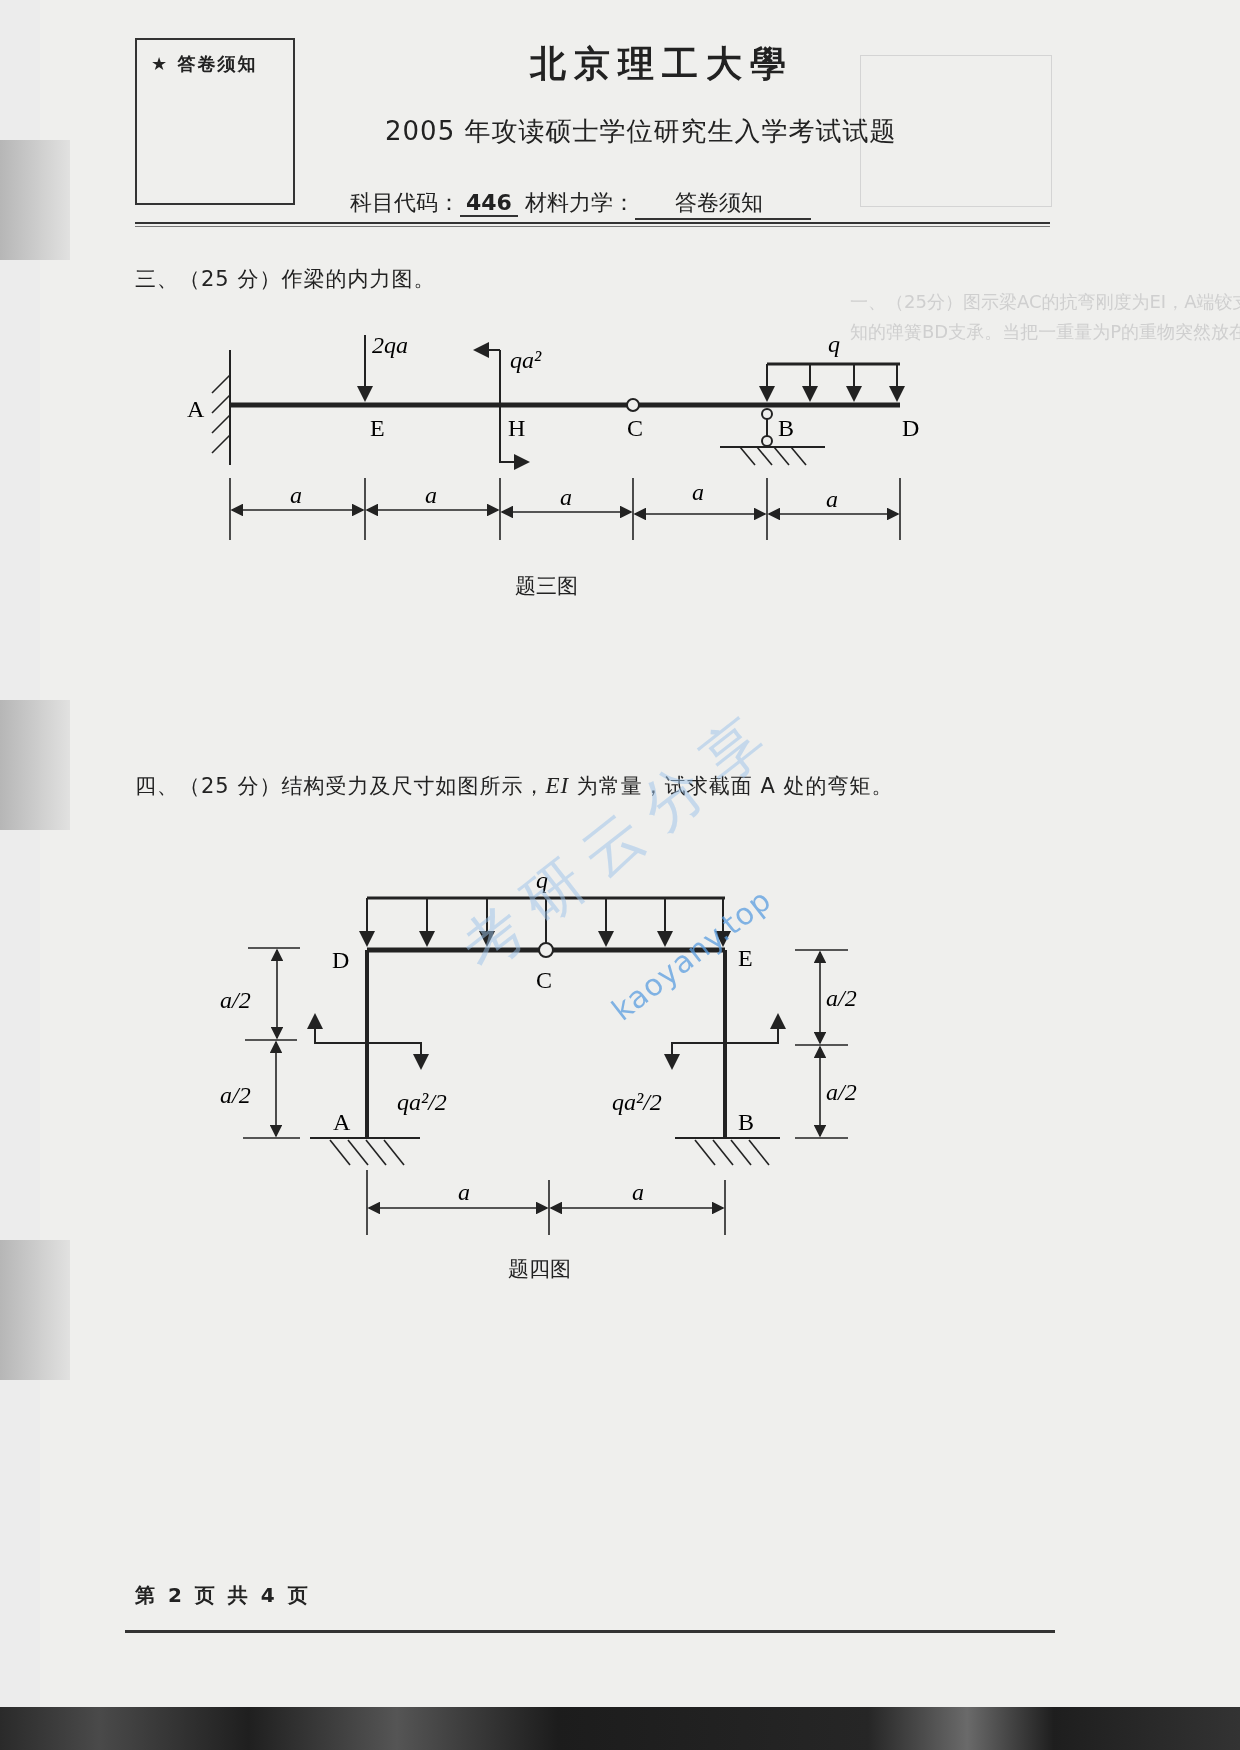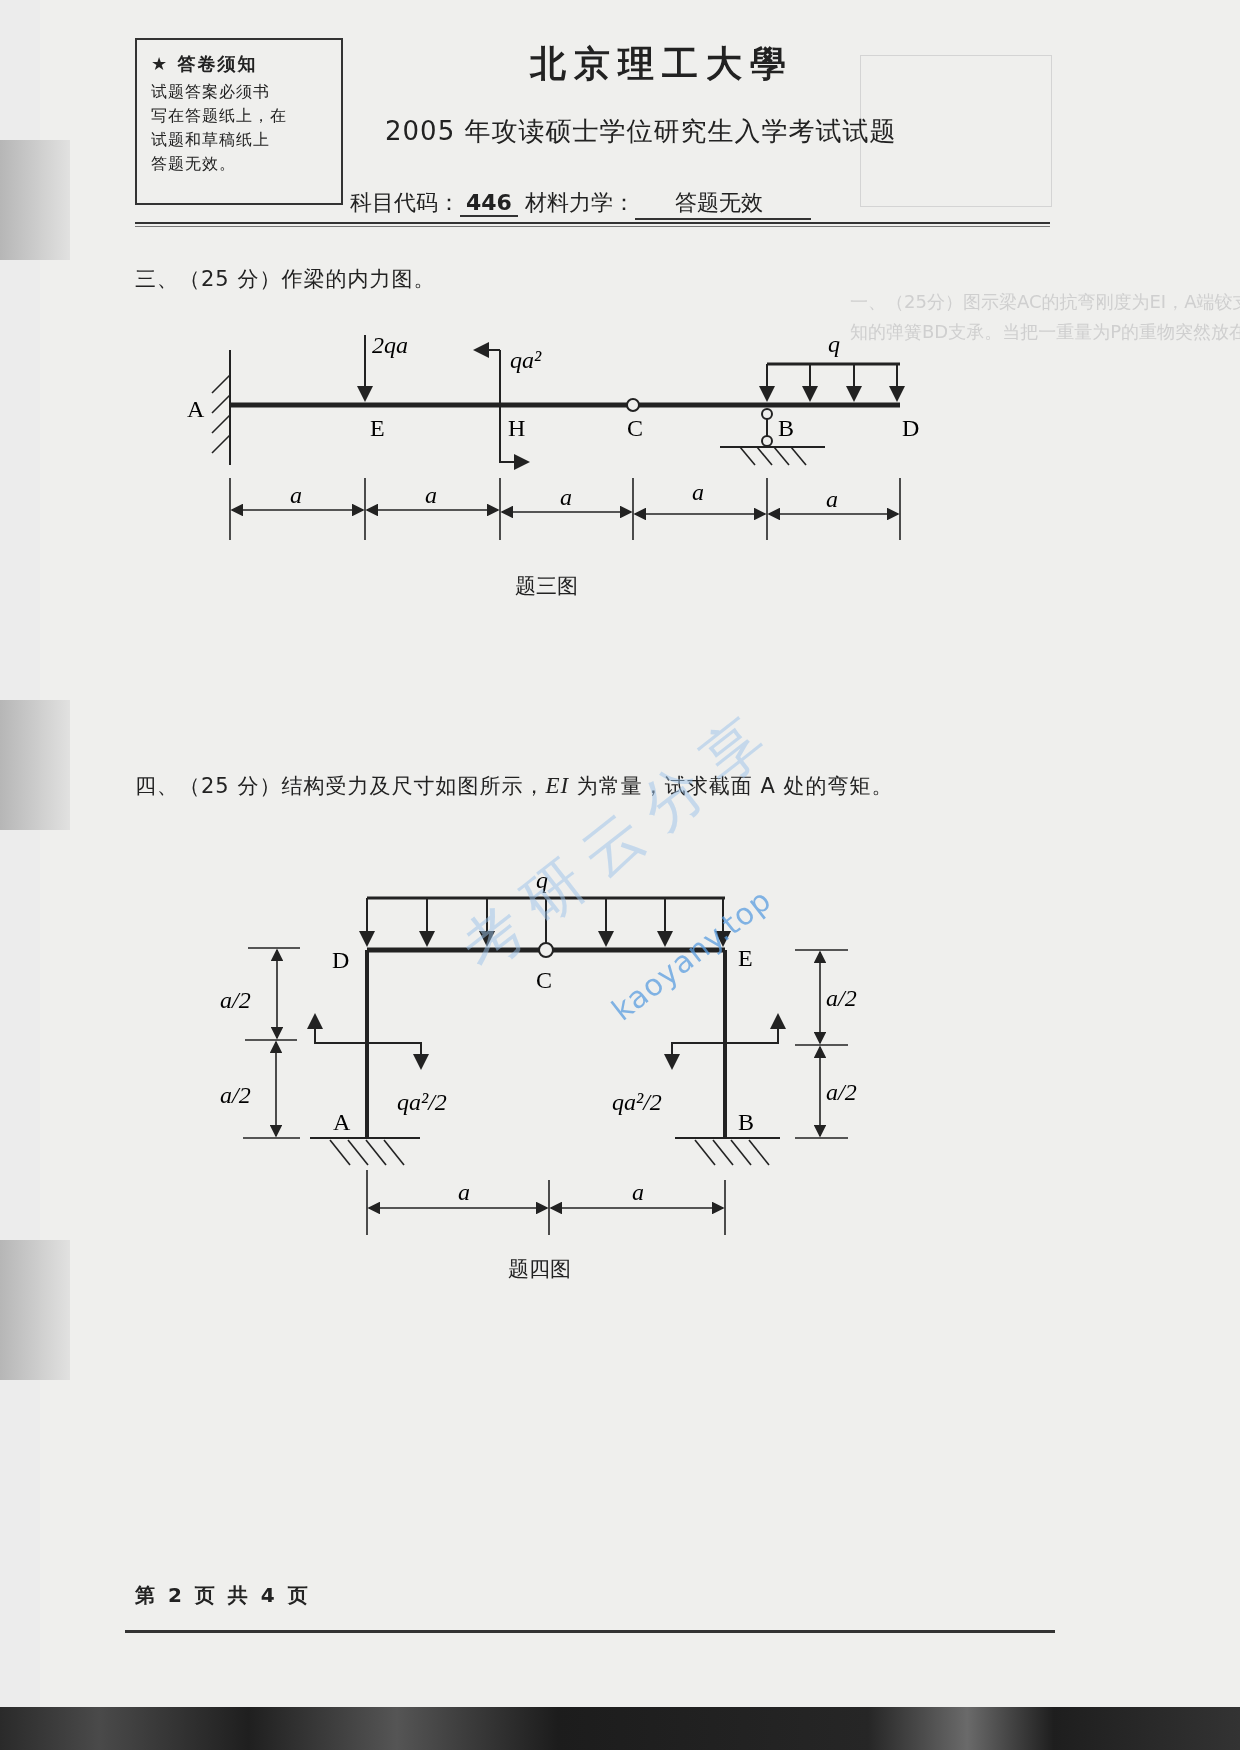--- a/index.html
+++ b/index.html
@@ -1,20 +1,20 @@
 <!DOCTYPE html>
 <html><head>
 <meta charset="utf-8">
 <style>
   html, body { margin:0; padding:0; }
   body { width:1240px; height:1750px; position:relative; overflow:hidden; background:#ececec; font-family:"DejaVu Serif", serif; color:#222; }
   .page { position:absolute; left:40px; top:0; width:1200px; height:1707px; background:#efefed; }
   .shadow-band { position:absolute; left:0; width:70px; background:linear-gradient(90deg,#8a8a8a,#d6d6d6); opacity:.55; }
   .bottom-band { position:absolute; left:0; top:1707px; width:1240px; height:43px; background:linear-gradient(90deg,#2a2a2a 0%,#4a4a4a 8%,#1f1f1f 20%,#555 32%,#1c1c1c 45%,#262626 70%,#6a6a6a 78%,#1e1e1e 85%,#333 100%); }
-  .notice { position:absolute; left:135px; top:38px; width:208px; height:167px; border:2px solid #333; box-sizing:border-box; padding:12px 14px; font-family:"DejaVu Sans", sans-serif; }
+  .notice { position:absolute; left:135px; top:38px; width:160px; height:167px; border:2px solid #333; box-sizing:border-box; padding:12px 14px; font-family:"DejaVu Sans", sans-serif; }
   .notice .head { font-size:18px; font-weight:bold; letter-spacing:2px; margin-bottom:4px; }
   .notice .body { font-size:16px; line-height:24px; letter-spacing:1px; }
   .t-school { position:absolute; left:530px; top:40px; width:290px; text-align:left; font-size:36px; font-weight:bold; letter-spacing:8px; font-family:"DejaVu Serif", serif; }
   .t-sub { position:absolute; left:385px; top:114px; width:590px; font-size:26px; font-family:"DejaVu Sans", sans-serif; letter-spacing:1px; }
   .t-subject { position:absolute; left:350px; top:188px; font-size:22px; font-family:"DejaVu Sans", sans-serif; white-space:nowrap; }
   .t-subject .val { display:inline-block; border-bottom:2px solid #333; padding:0 6px; font-weight:bold; }
   .t-subject .val2 { display:inline-block; border-bottom:2px solid #333; padding:0 16px 0 40px; min-width:120px; }
   .hrule { position:absolute; height:0; border-top:2px solid #333; }
   .q-text { position:absolute; font-size:21px; font-family:"DejaVu Sans", sans-serif; white-space:nowrap; letter-spacing:1px; }
   .caption { position:absolute; font-size:21px; font-family:"DejaVu Sans", sans-serif; }
@@ -31,33 +31,27 @@
 <div class="shadow-band" style="top:140px;height:120px;"></div>
 <div class="shadow-band" style="top:700px;height:130px;"></div>
 <div class="shadow-band" style="top:1240px;height:140px;"></div>
 
 <div class="ghost" style="left:850px;top:290px;">一、（25分）图示梁AC的抗弯刚度为EI，A端铰支</div>
 <div class="ghost" style="left:850px;top:320px;">知的弹簧BD支承。当把一重量为P的重物突然放在</div>
 <div style="position:absolute;left:860px;top:55px;width:190px;height:150px;border:1px solid #d4d4d4;"></div>
 
 <div class="notice">
   <div class="head">★ 答卷须知</div>
-  <div class="body">
-    <div>试题答案必须书</div>
-    <div>写在答题纸上，在</div>
-    <div>试题和草稿纸上</div>
-    <div>答题无效。</div>
-  </div>
 </div>
 
 <div class="t-school">北京理工大學</div>
 <div class="t-sub">2005 年攻读硕士学位研究生入学考试试题</div>
 <div class="t-subject">
   <span>科目代码：</span><span class="val">446</span>
-  <span>材料力学：</span><span class="val2">答题无效</span>
+  <span>材料力学：</span><span class="val2">答卷须知</span>
 </div>
 <div class="hrule" style="left:135px;top:222px;width:915px;"></div>
 <div class="hrule" style="left:135px;top:226px;width:915px;border-top:1px solid #777;"></div>
 
 <div class="q-text" style="left:135px;top:265px;">三、（25 分）作梁的内力图。</div>
 
 <svg style="position:absolute;left:0;top:0;" width="1240" height="1750">
   <defs>
     <marker id="ah" markerWidth="8" markerHeight="8" refX="7" refY="4" orient="auto">
       <path d="M0,0 L8,4 L0,8 z" fill="#222"></path>

